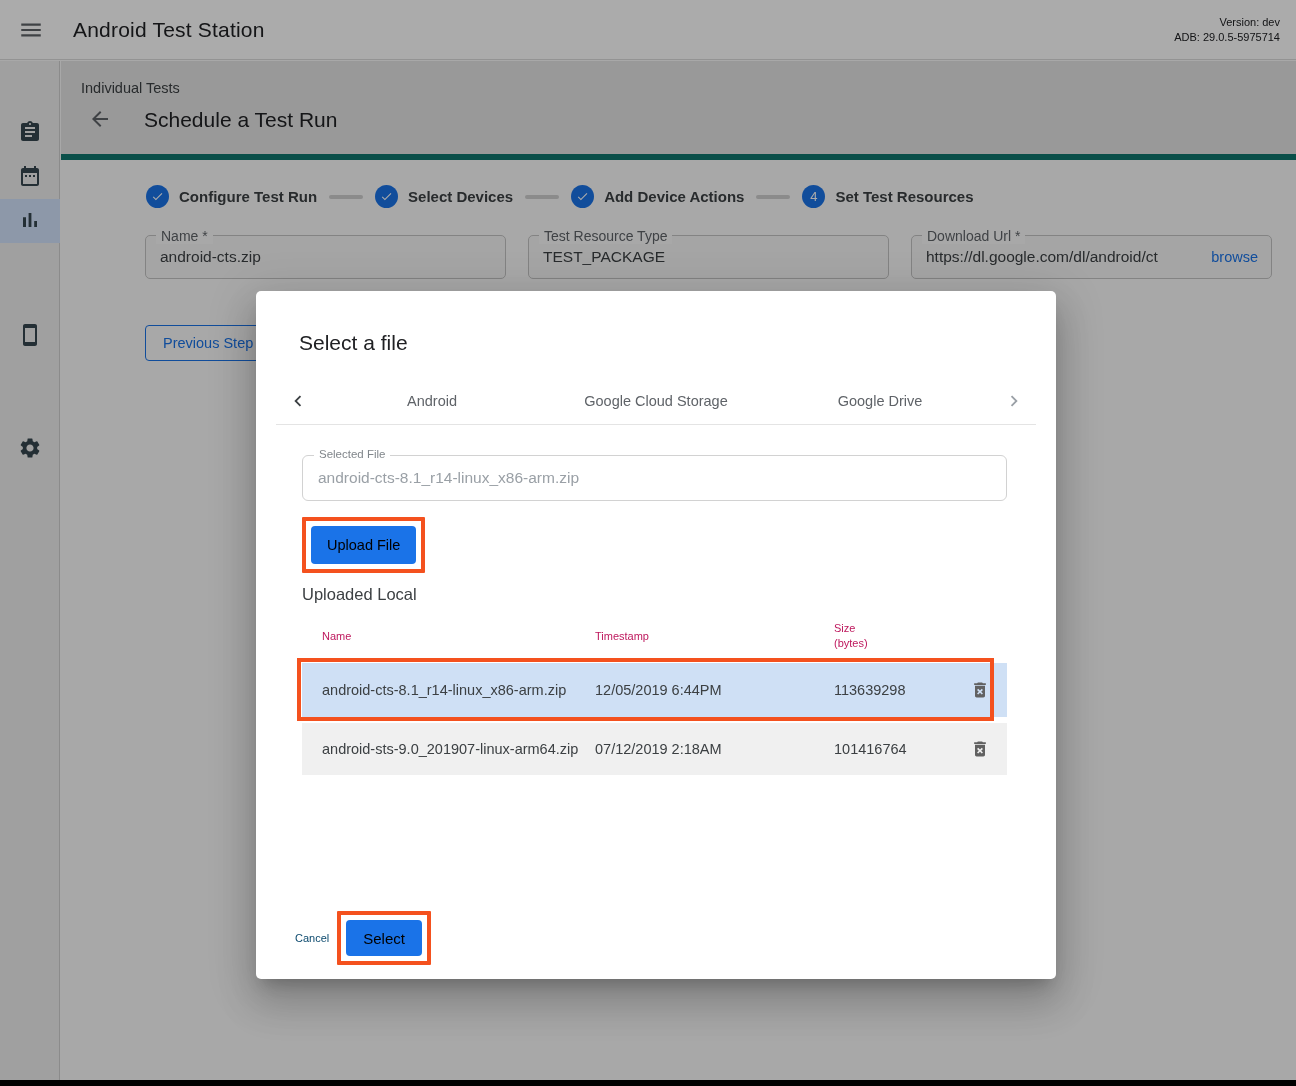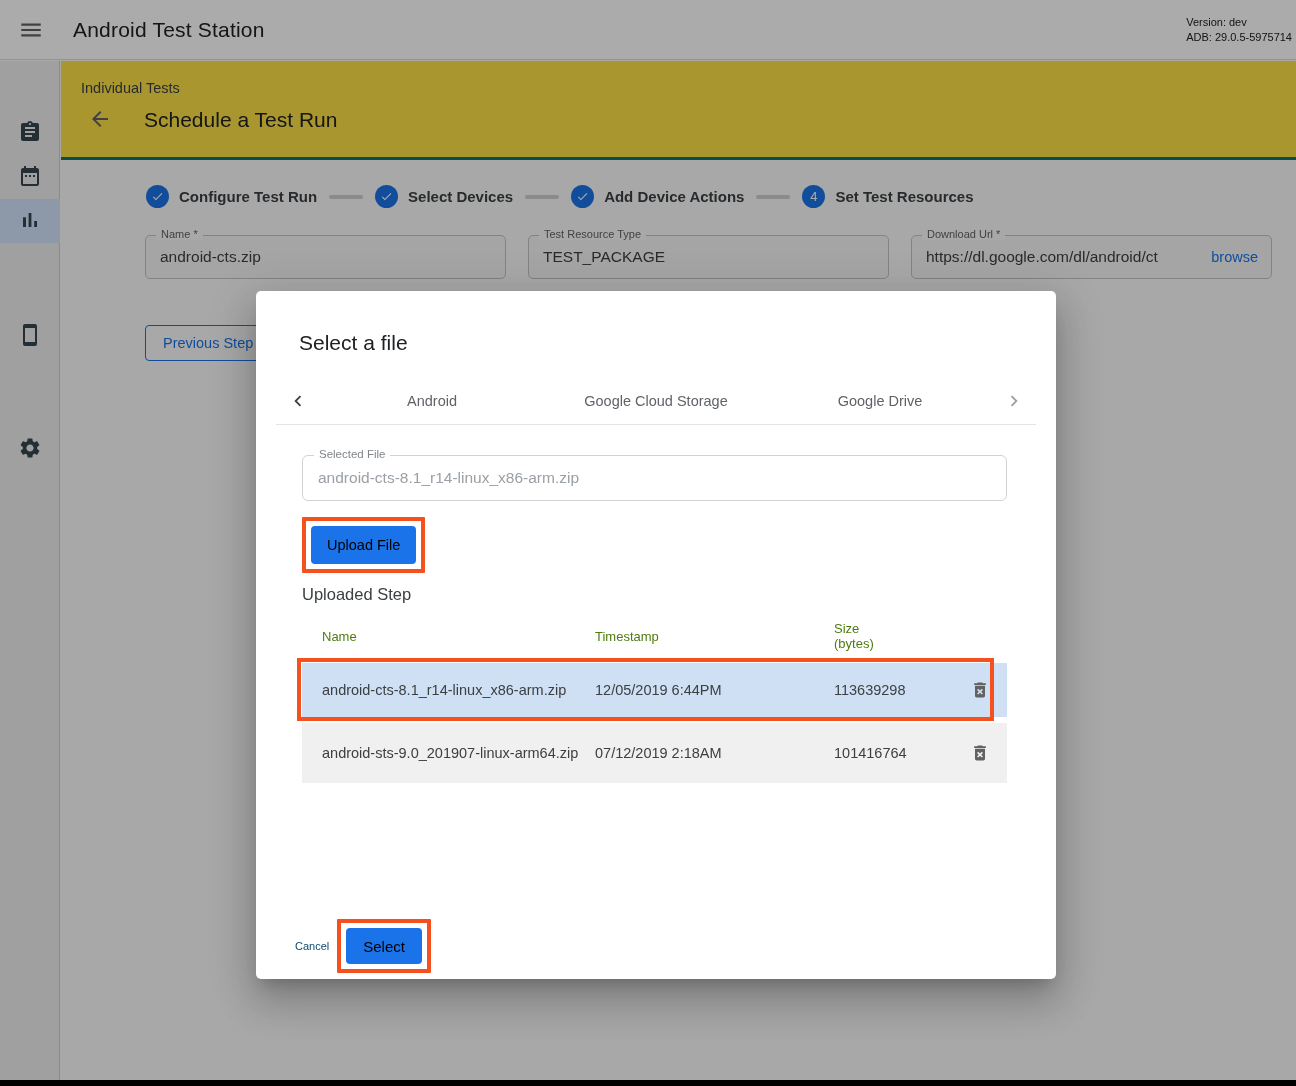--- a/index.html
+++ b/index.html
@@ -5,53 +5,53 @@
   * { margin:0; padding:0; box-sizing:border-box; }
   html,body { background:#222; }
   body { font-family:"Liberation Sans", sans-serif; }
   .screen { position:relative; width:1296px; height:1086px; background:#fbfbfb; overflow:hidden; }
 
   
   .topbar { position:absolute; left:0; top:0; width:100%; height:60px; background:#ffffff;
             border-bottom:1px solid #dcdcdc; display:flex; align-items:center; z-index:2; }
   .hamburger { margin-left:18px; width:26px; height:26px; color:#5f6368; background:none; border:none; cursor:pointer; }
   .app-title { margin-left:29px; font-size:21px; color:#202124; letter-spacing:.2px; }
-  .version-block { margin-left:auto; margin-right:4px; text-align:left; font-size:11px; line-height:15px; color:#202124; }
+  .version-block { margin-left:auto; margin-right:16px; text-align:right; font-size:11px; line-height:15px; color:#202124; }
 
   
   .sidebar { position:absolute; left:0; top:61px; bottom:0; width:60px; background:#efefef;
              border-right:1px solid #cfcfcf; display:flex; flex-direction:column; align-items:center; z-index:2; }
   .side-item { width:60px; height:44px; display:flex; align-items:center; justify-content:center;
                color:#37474f; background:none; border:none; cursor:pointer; }
   .side-item.first { margin-top:50px; }
   .side-item.gap1 { margin-top:71px; }
   .side-item.gap2 { margin-top:69px; }
   .side-item.selected { background:#d3e3fd; }
 
   
-  .page-header { position:absolute; left:61px; top:61px; right:0; height:99px; background:#fde047;
-                 border-bottom:3px solid #0f766e; z-index:1; }
+  .page-header { position:absolute; left:61px; top:61px; right:0; height:99px; background:#e5e5e5;
+                 border-bottom:6px solid #0f766e; z-index:1; }
   .breadcrumb { padding:19px 0 0 20px; font-size:14.5px; color:#3c4043; }
   .title-row { display:flex; align-items:center; margin:11px 0 0 26px; }
   .back-btn { width:26px; height:26px; color:#5f6368; background:none; border:none; cursor:pointer; }
   .page-title { margin-left:31px; font-size:21px; font-weight:400; color:#202124; }
 
   
   .content { position:absolute; left:61px; top:161px; right:0; bottom:0; background:#fbfbfb; }
   .stepper { display:flex; align-items:center; margin:24px 0 0 85px; }
   .step { display:flex; align-items:center; }
   .step-circle { width:23px; height:23px; border-radius:50%; background:#1a73e8; color:#fff;
                  display:flex; align-items:center; justify-content:center; font-size:13px; flex:none; }
   .step-label { margin-left:10px; font-size:15px; color:#3c4043; white-space:nowrap;font-weight:bold; }
   .connector { width:34px; height:4px; border-radius:2px; background:#cfcfcf; margin:0 12px; }
 
   .fields { display:flex; gap:22px; margin:27px 24px 0 84px; }
   .field { position:relative; flex:1; height:44px; border:1px solid #c3c3c3; border-radius:5px; background:rgba(0,0,0,.015); }
   .field-label { position:absolute; top:-8px; left:10px; background:#fbfbfb; padding:0 5px;
-                 font-size:11px; color:#5f6368; white-space:nowrap; }
+                 font-size:14px; color:#5f6368; white-space:nowrap; }
   .field-value { font-size:15.5px; color:#3c4043; line-height:42px; padding:0 14px; white-space:nowrap; overflow:hidden; }
   .url-flex { display:flex; }
   .url-flex .field-value { flex:1; padding-right:2px; }
   .browse-link { font-size:14.5px; color:#1a73e8; line-height:42px; padding-right:13px; background:none; border:none; cursor:pointer; }
 
   .actions-row { display:flex; margin:46px 0 0 84px; }
   .btn-outline { height:36px; padding:0 17px; border:1px solid #1a73e8; border-radius:4px;
                  color:#1a73e8; background:transparent; font-size:14.5px; cursor:pointer; }
   .btn-partial { margin-left:20px; width:130px; height:36px; background:#1a73e8; color:#fff; border:none;
                  border-radius:4px; font-size:14.5px; text-align:left; padding-left:15px; cursor:pointer; }
@@ -81,24 +81,24 @@
   .sel-value { font-size:15.5px; color:#9aa0a6; line-height:44px; padding-left:15px; white-space:nowrap; overflow:hidden; }
 
   .annotation-box { display:inline-block; border:4px solid #f4511e; padding:5px; border-radius:1px; }
   .upload-wrap { margin-top:16px; }
   .btn-primary { height:38px; background:#1a73e8; color:#000000; border:none; border-radius:4px;
                  font-size:14.5px; padding:0 16px; cursor:pointer; }
 
   .section-title { margin-top:12px; font-size:16.5px; color:#3c4043; }
 
   .files-table { margin-top:13px; position:relative; }
-  .t-head { display:flex; align-items:center; height:38px; font-size:13px; color:#4d7c0f; }
+  .t-head { display:flex; align-items:center; height:38px; font-size:11px; color:#be185d; }
   .t-row { display:flex; align-items:center; font-size:14.5px; color:#3c4043; cursor:pointer; }
   .t-row.selected { background:#cfe0f5; height:54px; margin-top:8px; }
-  .t-row.alt { background:#f0f0f0; height:60px; margin-top:6px; }
+  .t-row.alt { background:#f0f0f0; height:52px; margin-top:6px; }
   .col-name { width:293px; padding-left:20px; white-space:nowrap; overflow:hidden; }
   .col-time { width:239px; white-space:nowrap; }
   .col-size { width:74px; line-height:15px; white-space:nowrap; overflow:hidden; }
   .col-act  { flex:1; display:flex; justify-content:flex-end; padding-right:14px; }
   .del-btn { width:26px; height:26px; background:none; border:none; color:#616161; cursor:pointer;
              display:flex; align-items:center; justify-content:center; }
   .row-annotation { position:absolute; left:-5px; top:41px; width:697px; height:63px;
                     border:4px solid #f4511e; pointer-events:none; }
 
   .dialog-footer { display:flex; align-items:center; margin:136px 0 0 39px; }
@@ -265,21 +265,21 @@
     <div class="tab-body">
       <div class="sel-field">
         <span class="sel-label">Selected File</span>
         <div class="sel-value">android-cts-8.1_r14-linux_x86-arm.zip</div>
       </div>
 
       <span class="annotation-box upload-wrap">
         <button class="btn-primary">Upload File</button>
       </span>
 
-      <div class="section-title">Uploaded Step</div>
+      <div class="section-title">Uploaded Local</div>
 
       <div class="files-table">
         <div class="t-head">
           <div class="col-name">Name</div>
           <div class="col-time">Timestamp</div>
           <div class="col-size">
             <div>Size</div>
             <div>(bytes)</div>
           </div>
           <div class="col-act"></div>

